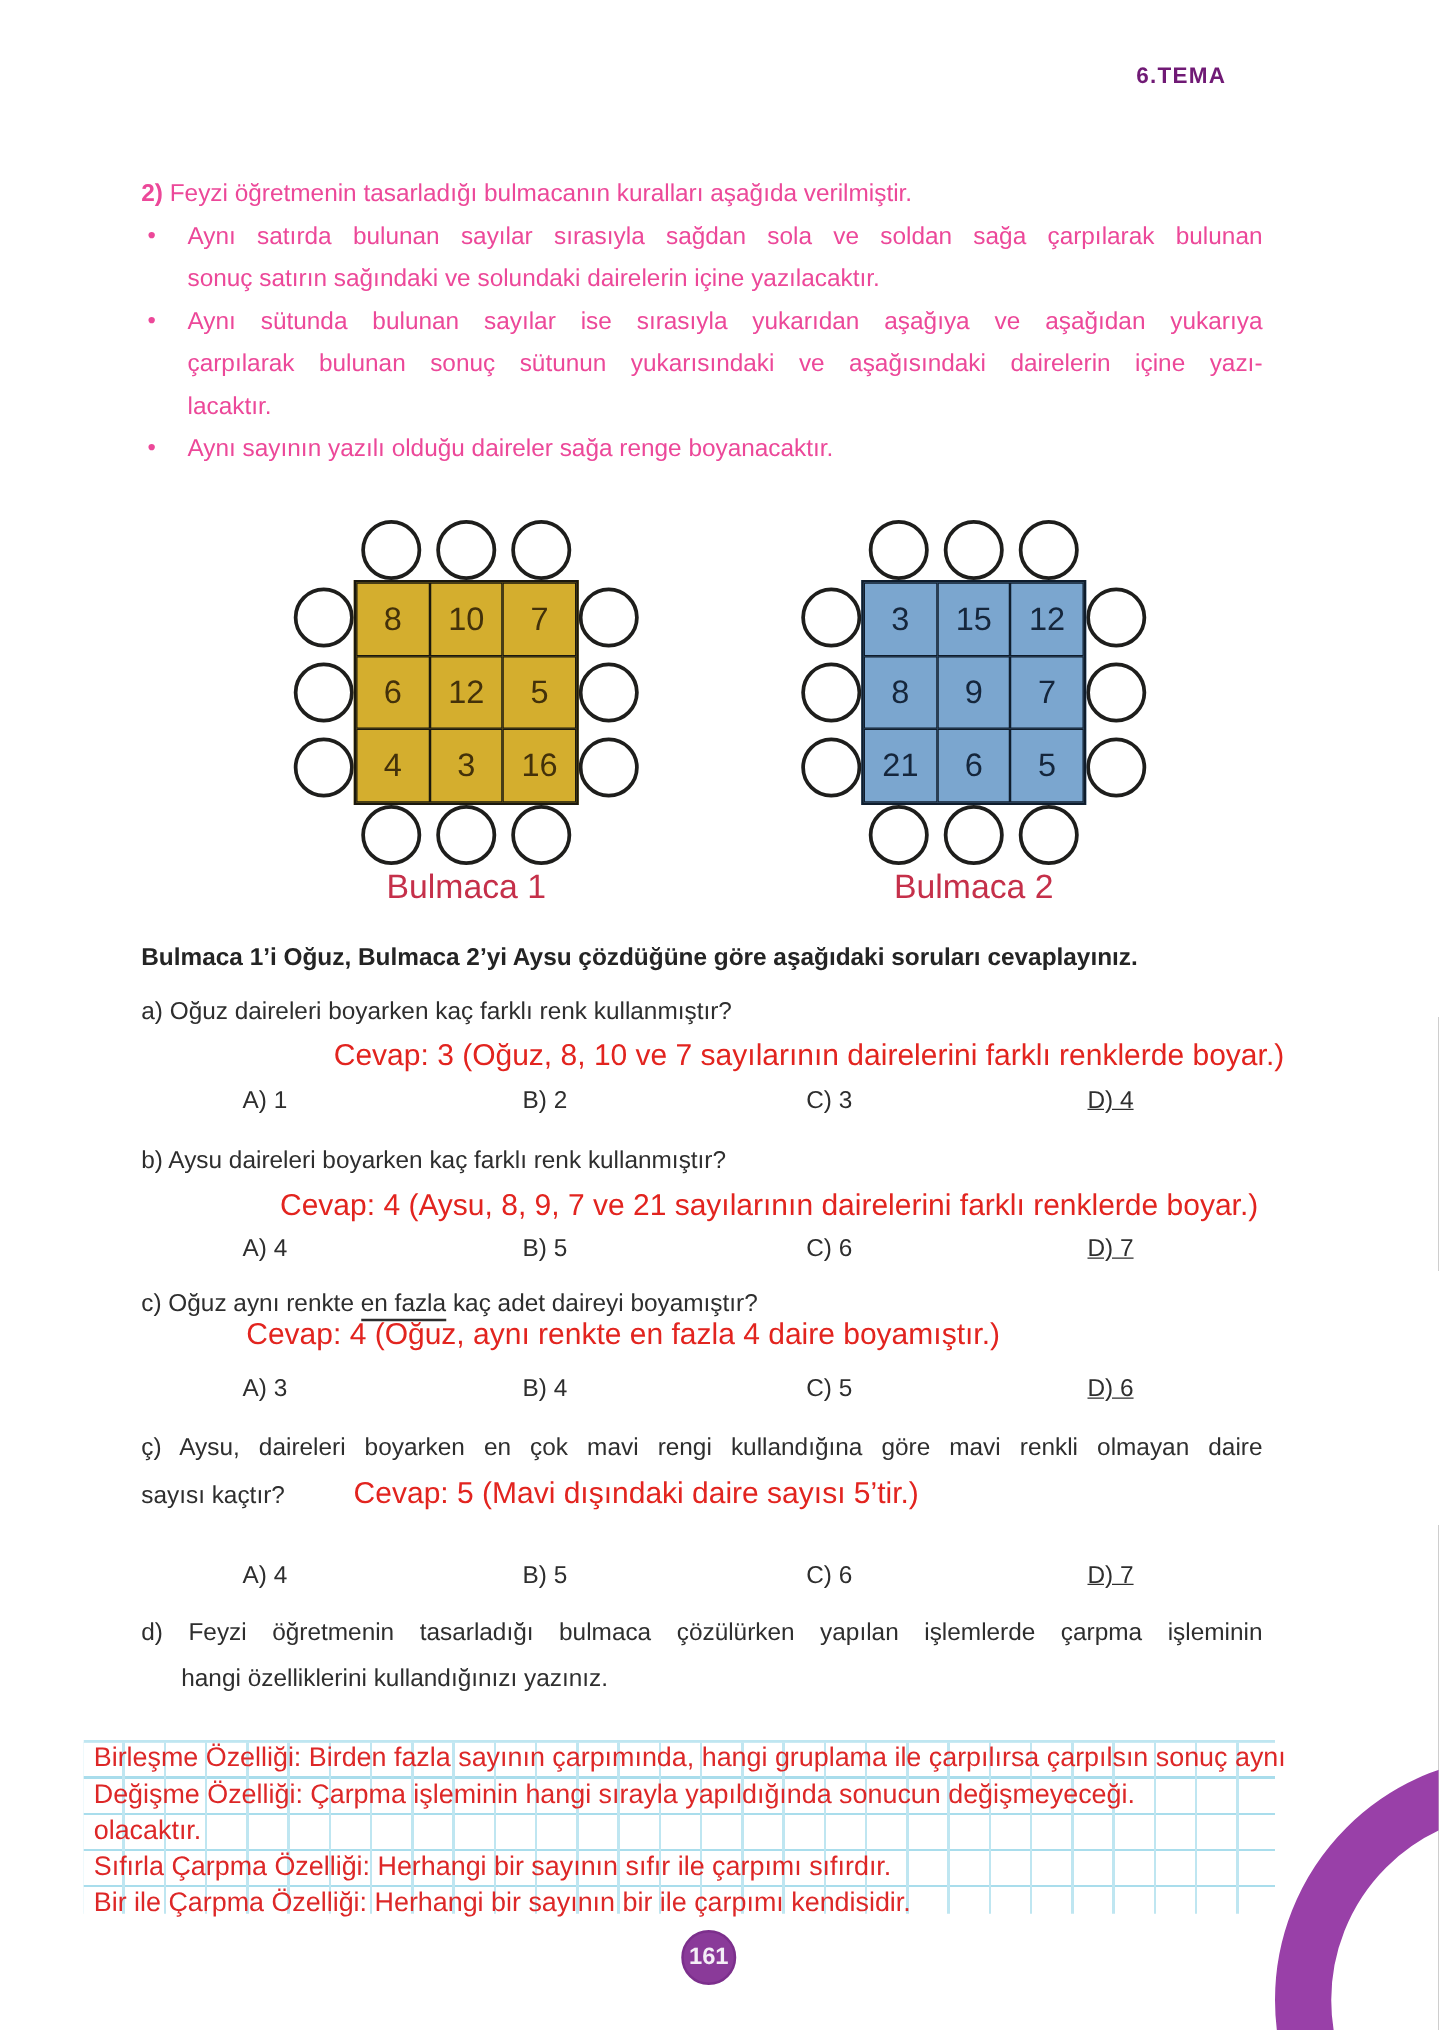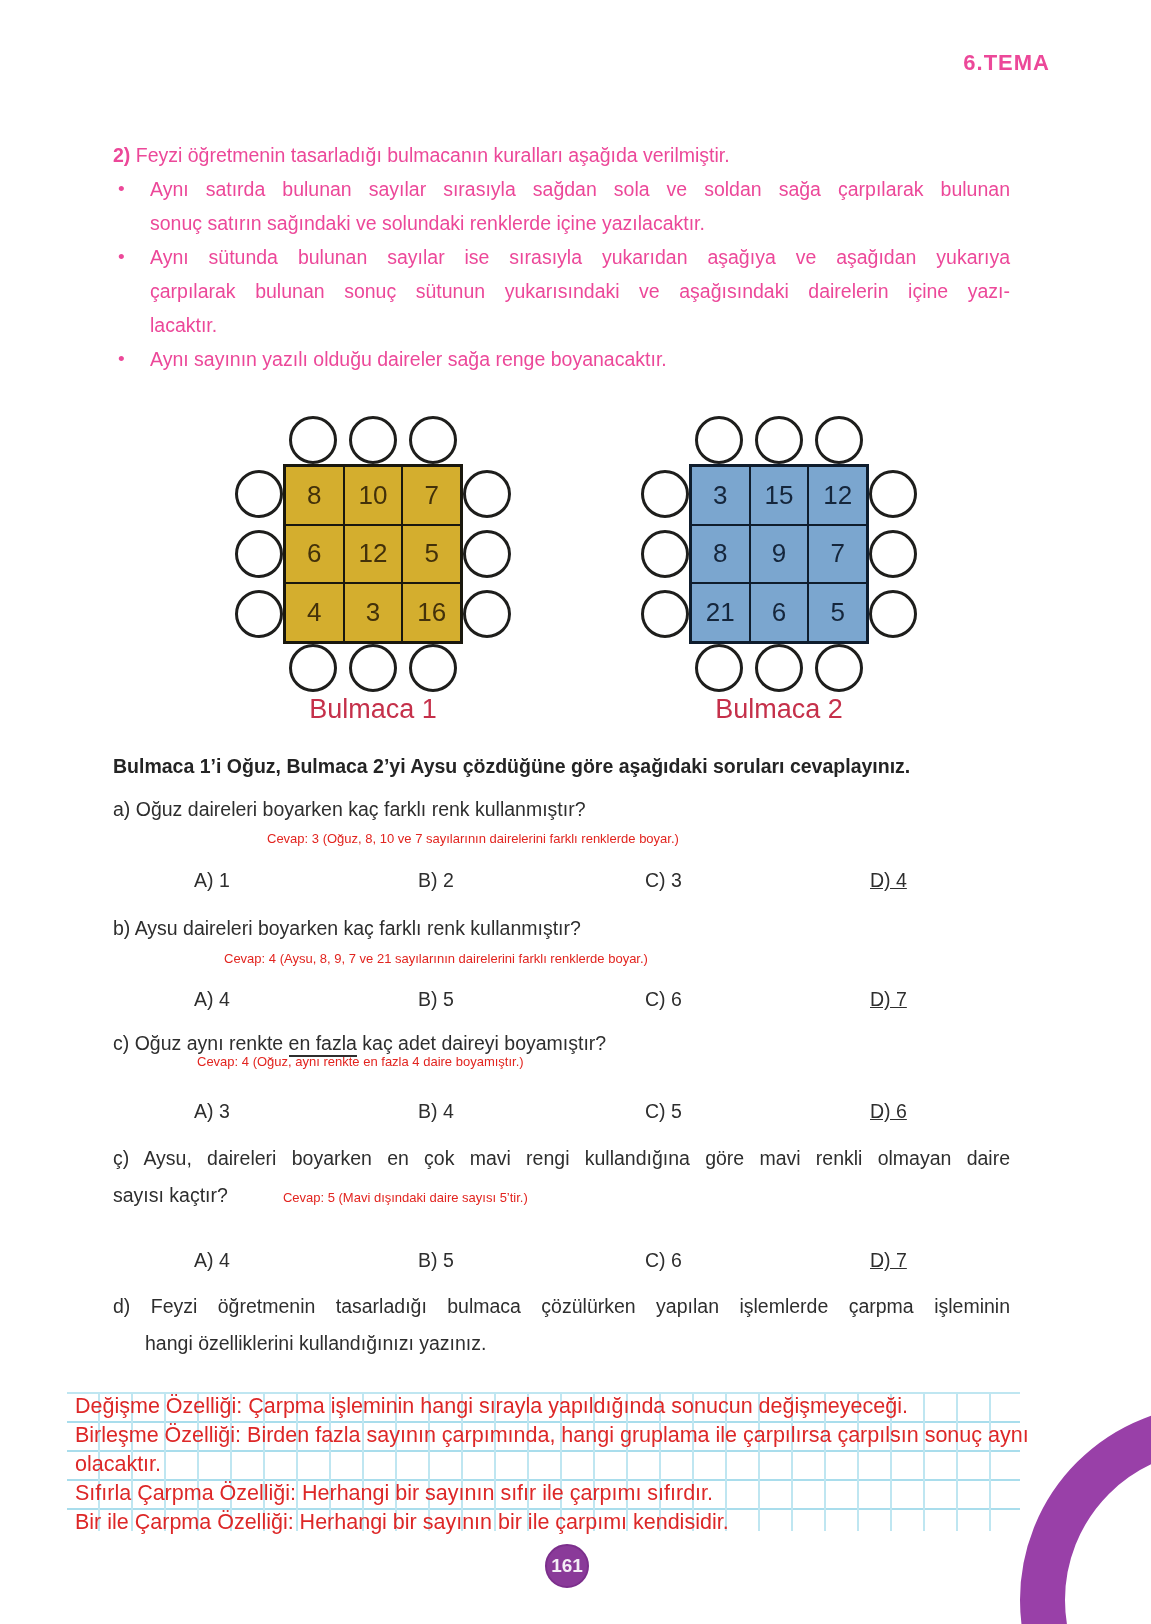--- a/index.html
+++ b/index.html
@@ -8,21 +8,21 @@
     width:1151px;height:1624px;
     background:#ffffff;
     overflow:hidden;
     font-family:"Liberation Sans", sans-serif;
     color:#282828;
   }
   .abs{position:absolute;}
   
   #tema-title{
     top:50px;left:840px;width:210px;
-    text-align:right;font-size:22px;font-weight:bold;color:#ec4899;
+    text-align:center;font-size:18px;font-weight:bold;color:#701a75;
     letter-spacing:1px;
   }
   
   .bodytext{font-size:19.5px;line-height:34px;color:#ec4899;}
   #q2-line{top:138px;left:113px;width:900px;}
   #q2-line b{font-weight:bold;}
   .bullet{left:113px;width:897px;}
   .bullet .dot{position:absolute;left:5px;top:0;font-size:19px;}
   .bullet .blines{margin-left:37px;}
   .jline{text-align:justify;text-align-last:justify;}
@@ -57,21 +57,21 @@
   .p1 .cell{color:#43310a;}
   .p2 .cell{border-color:#0f1d2d;color:#15263c;}
   .puzzle-label{
     width:276px;text-align:center;font-size:27px;color:#c5304a;
   }
   #label-1{top:694px;left:235px;}
   #label-2{top:694px;left:641px;}
   
   #quiz-intro{top:755px;left:113px;width:900px;font-size:19.5px;font-weight:bold;color:#242424;}
   .qline{left:113px;width:897px;font-size:19.5px;line-height:24px;color:#2e2e2e;}
-  .answer{font-size:13px;color:#e2241f;}
+  .answer{font-size:24px;color:#e2241f;}
   .underline{border-bottom:2px solid #2e2e2e;padding-bottom:1px;}
   .optrow{left:113px;width:900px;height:24px;font-size:19.5px;color:#2e2e2e;}
   .optrow span{position:absolute;top:0;}
   .opt0{left:81px;} .opt1{left:305px;} .opt2{left:532px;} .opt3{left:757px;text-decoration:underline;}
   #q-a{top:797px;}   #ans-a{top:831px;left:267px;} #opt-a{top:869px;}
   #q-b{top:916px;}   #ans-b{top:951px;left:224px;} #opt-b{top:988px;}
   #q-c{top:1031px;}  #ans-c{top:1054px;left:197px;}#opt-c{top:1100px;}
   #q-c2-l1{top:1146px;}
   #q-c2-l2{top:1183px;}
   #ans-c2{display:inline;margin-left:55px;}
@@ -112,21 +112,21 @@
   <div class="abs" id="tema-title">6.TEMA</div>
 
   <div class="abs bodytext" id="q2-line">
     <b>2)</b><span> Feyzi öğretmenin tasarladığı bulmacanın kuralları aşağıda verilmiştir.</span>
   </div>
 
   <div class="abs bodytext bullet" id="bullet-0">
     <span class="dot">•</span>
     <div class="blines">
       <div class="jline">Aynı satırda bulunan sayılar sırasıyla sağdan sola ve soldan sağa çarpılarak bulunan</div>
-      <div class="lline">sonuç satırın sağındaki ve solundaki renklerde içine yazılacaktır.</div>
+      <div class="lline">sonuç satırın sağındaki ve solundaki dairelerin içine yazılacaktır.</div>
     </div>
   </div>
   <div class="abs bodytext bullet" id="bullet-1">
     <span class="dot">•</span>
     <div class="blines">
       <div class="jline">Aynı sütunda bulunan sayılar ise sırasıyla yukarıdan aşağıya ve aşağıdan yukarıya</div>
       <div class="jline">çarpılarak bulunan sonuç sütunun yukarısındaki ve aşağısındaki dairelerin içine yazı-</div>
       <div class="lline">lacaktır.</div>
     </div>
   </div>
@@ -232,22 +232,22 @@
     <span class="opt1">B) 5</span>
     <span class="opt2">C) 6</span>
     <span class="opt3">D) 7</span>
   </div>
 
   <div class="abs qline jline" id="q-d-l1">d) Feyzi öğretmenin tasarladığı bulmaca çözülürken yapılan işlemlerde çarpma işleminin</div>
   <div class="abs qline" id="q-d-l2">hangi özelliklerini kullandığınızı yazınız.</div>
 
   <div class="abs" id="paper"></div>
   <div class="abs" id="written">
+    <div>Birleşme Özelliği: Birden fazla sayının çarpımında, hangi gruplama ile çarpılırsa çarpılsın sonuç aynı</div>
     <div>Değişme Özelliği: Çarpma işleminin hangi sırayla yapıldığında sonucun değişmeyeceği.</div>
-    <div>Birleşme Özelliği: Birden fazla sayının çarpımında, hangi gruplama ile çarpılırsa çarpılsın sonuç aynı</div>
     <div>olacaktır.</div>
     <div>Sıfırla Çarpma Özelliği: Herhangi bir sayının sıfır ile çarpımı sıfırdır.</div>
     <div>Bir ile Çarpma Özelliği: Herhangi bir sayının bir ile çarpımı kendisidir.</div>
   </div>
 
   <div class="abs" id="purple-arc"></div>
   <div class="abs" id="page-badge">
     <span>161</span>
   </div>
 

